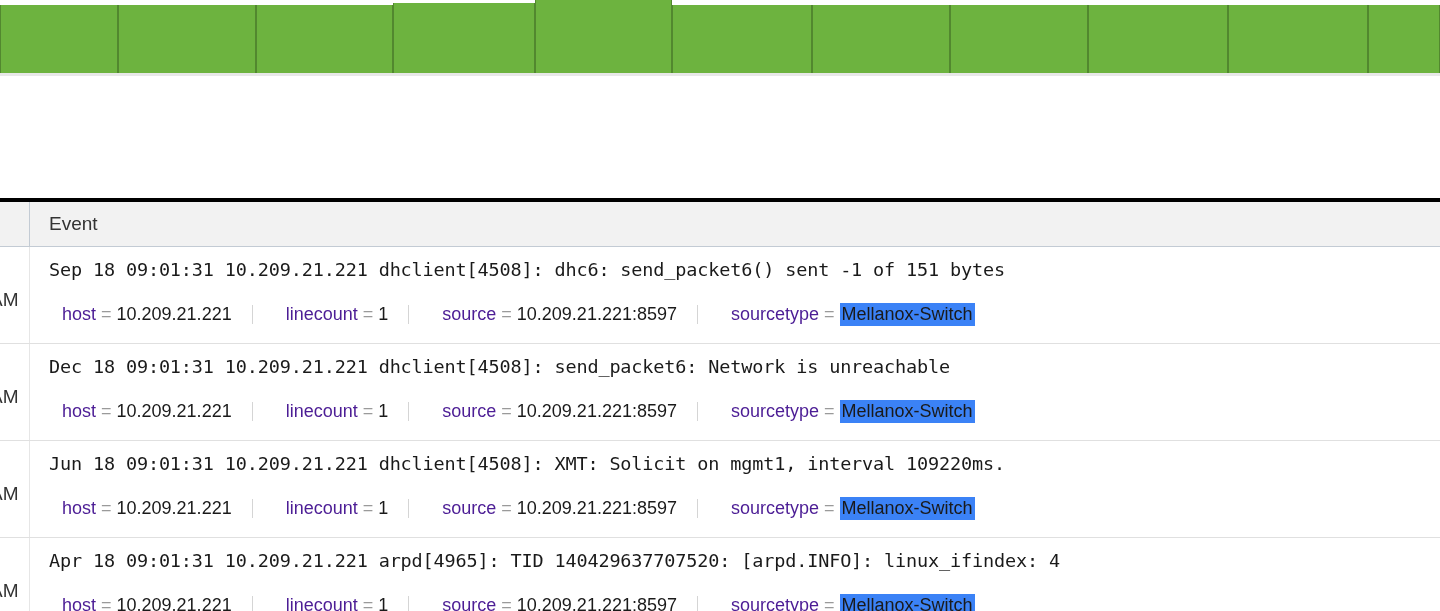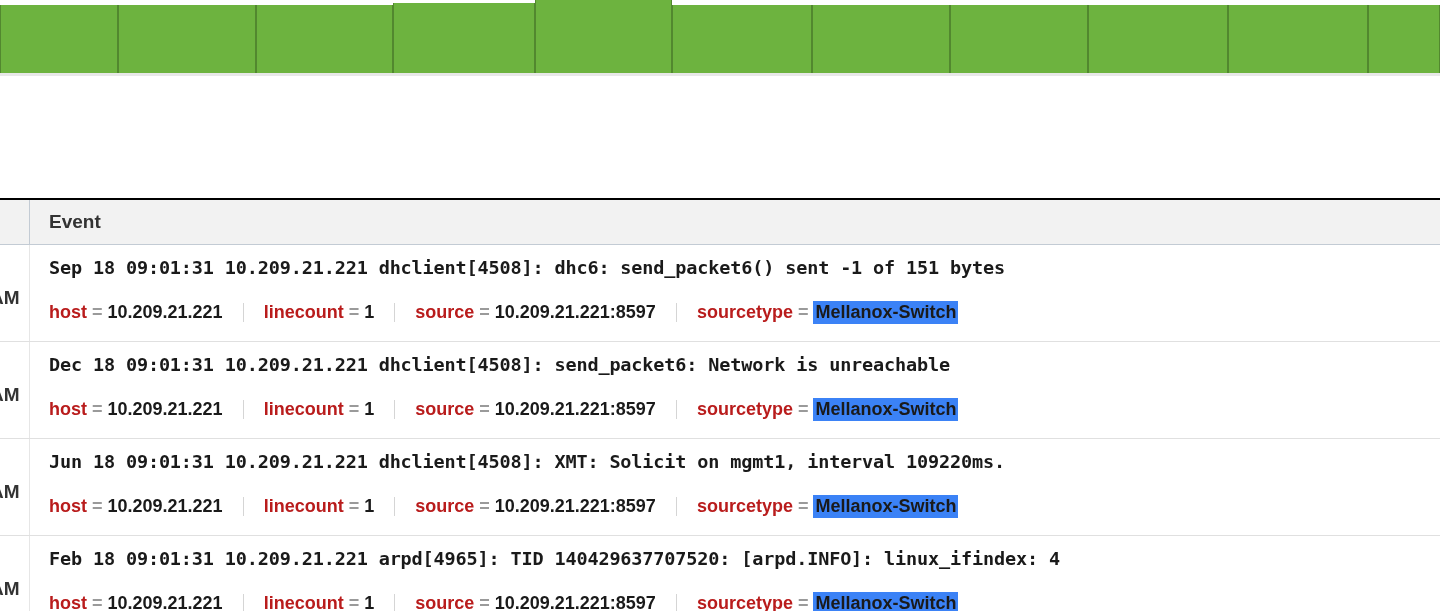--- a/index.html
+++ b/index.html
@@ -43,23 +43,22 @@
   }
   .caret-down {
     display: inline-block; margin-left: 6px;
     font-size: 16px; line-height: 1; color: #3863a0;
     transform: translateY(-1px);
   }
 
   
   .table {
     position: absolute; left: 0; top: 198px; width: 1440px; height: 413px;
-    border-top: 2px solid #000000;
-    background: #ffffff;
-    font-weight: bold;
+    border-top: 4px solid #000000;
+    background: #ffffff;
   }
   .thead {
     position: relative; height: 45px;
     background: #f2f2f2;
     border-bottom: 1px solid #c3cbd4;
   }
   .th-time {
     position: absolute; left: 0; top: 0; width: 30px; height: 44px;
     border-right: 1px solid #c3cbd4;
   }
@@ -101,21 +100,21 @@
     position: absolute; top: 56px; left: 18px;
     display: flex; align-items: center;
     white-space: nowrap;
   }
 
   .field {
     display: flex; align-items: baseline;
     font-size: 18px;
     white-space: nowrap;
   }
-  .field .k { color: #b91c1c; }
+  .field .k { color: #4c1d95; margin-left: 13px; }
   .field .eq { color: #9a9a9a; padding: 0 5px; }
   .field .v { color: #1a1a1a; }
   .field .v.hl { background: #3b82f6; padding: 1px 2px; }
 
   .fsep {
     width: 1px; height: 19px;
     background: #d5d5d5;
     margin: 0 20px;
     align-self: center;
   }
@@ -254,21 +253,21 @@
                 <span class="v hl">Mellanox-Switch</span>
               </div>
             </div>
           </div>
         </div>
         <div class="row">
           <div class="cell-time">
             <div class="time-label">AM</div>
           </div>
           <div class="cell-event">
-            <div class="raw">Feb 18 09:01:31 10.209.21.221 arpd[4965]: TID 140429637707520: [arpd.INFO]: linux_ifindex: 4</div>
+            <div class="raw">Apr 18 09:01:31 10.209.21.221 arpd[4965]: TID 140429637707520: [arpd.INFO]: linux_ifindex: 4</div>
             <div class="fields">
               <div class="field">
                 <span class="k">host</span>
                 <span class="eq">=</span>
                 <span class="v">10.209.21.221</span>
               </div>
               <div class="fsep"></div>
               <div class="field">
                 <span class="k">linecount</span>
                 <span class="eq">=</span>

